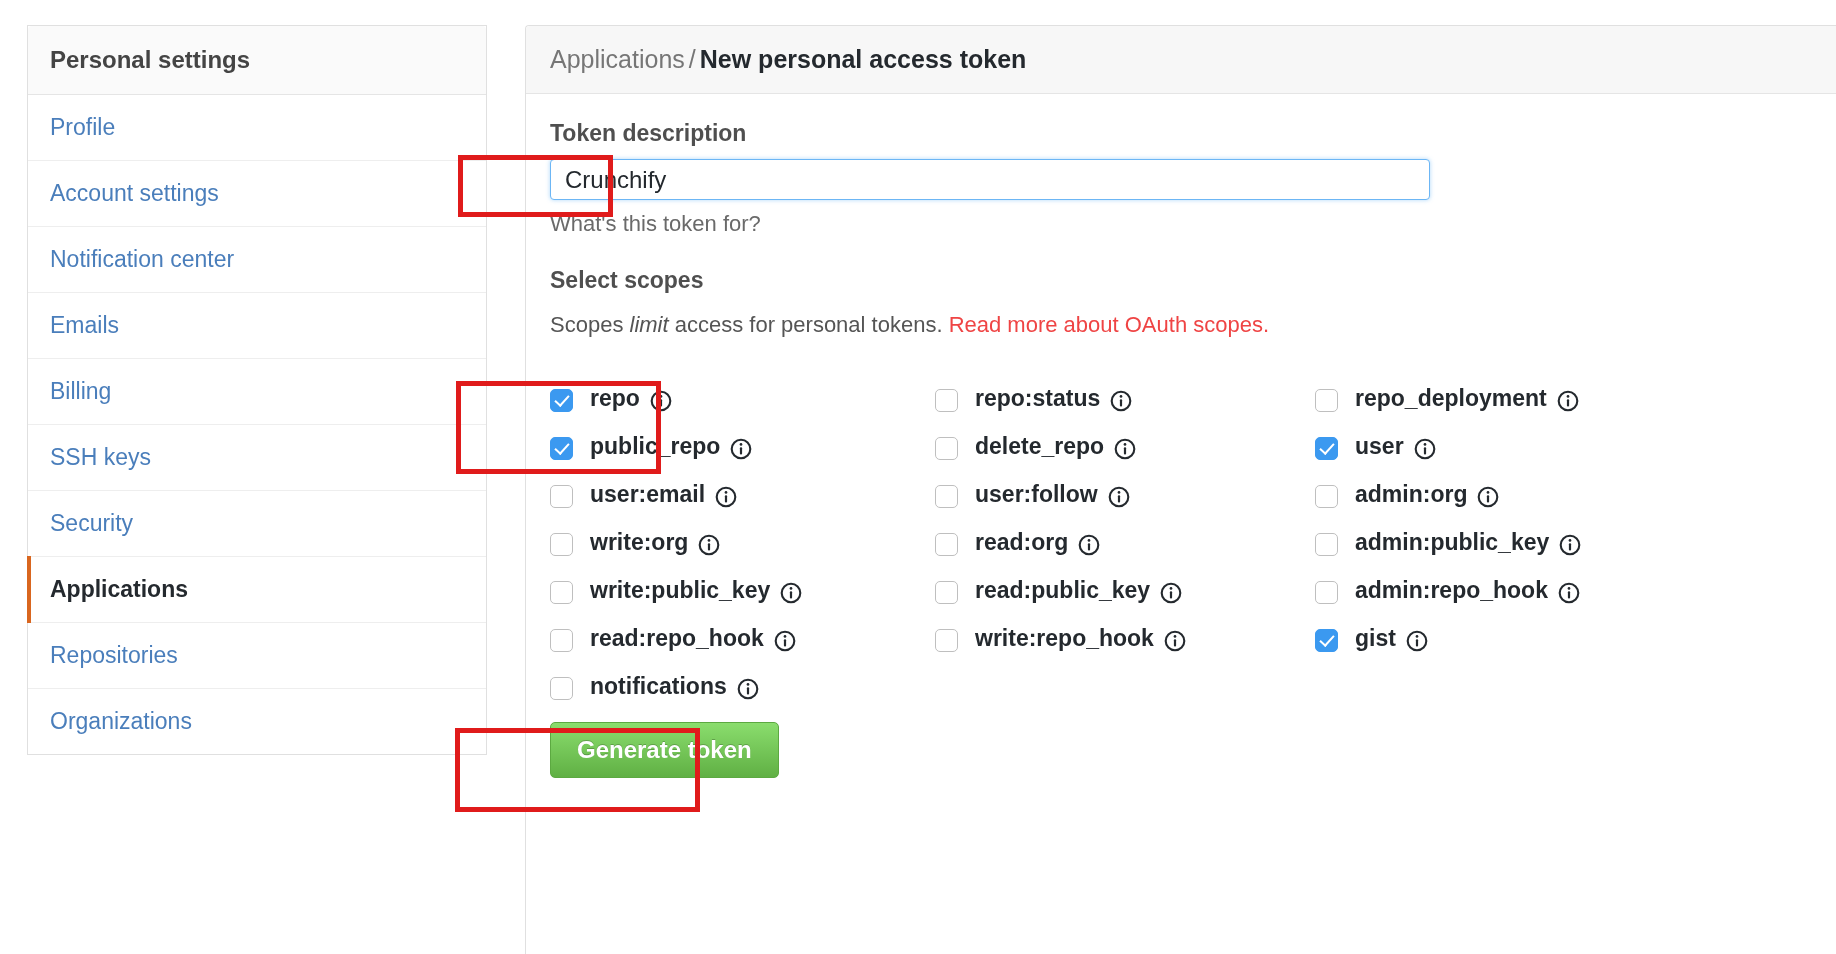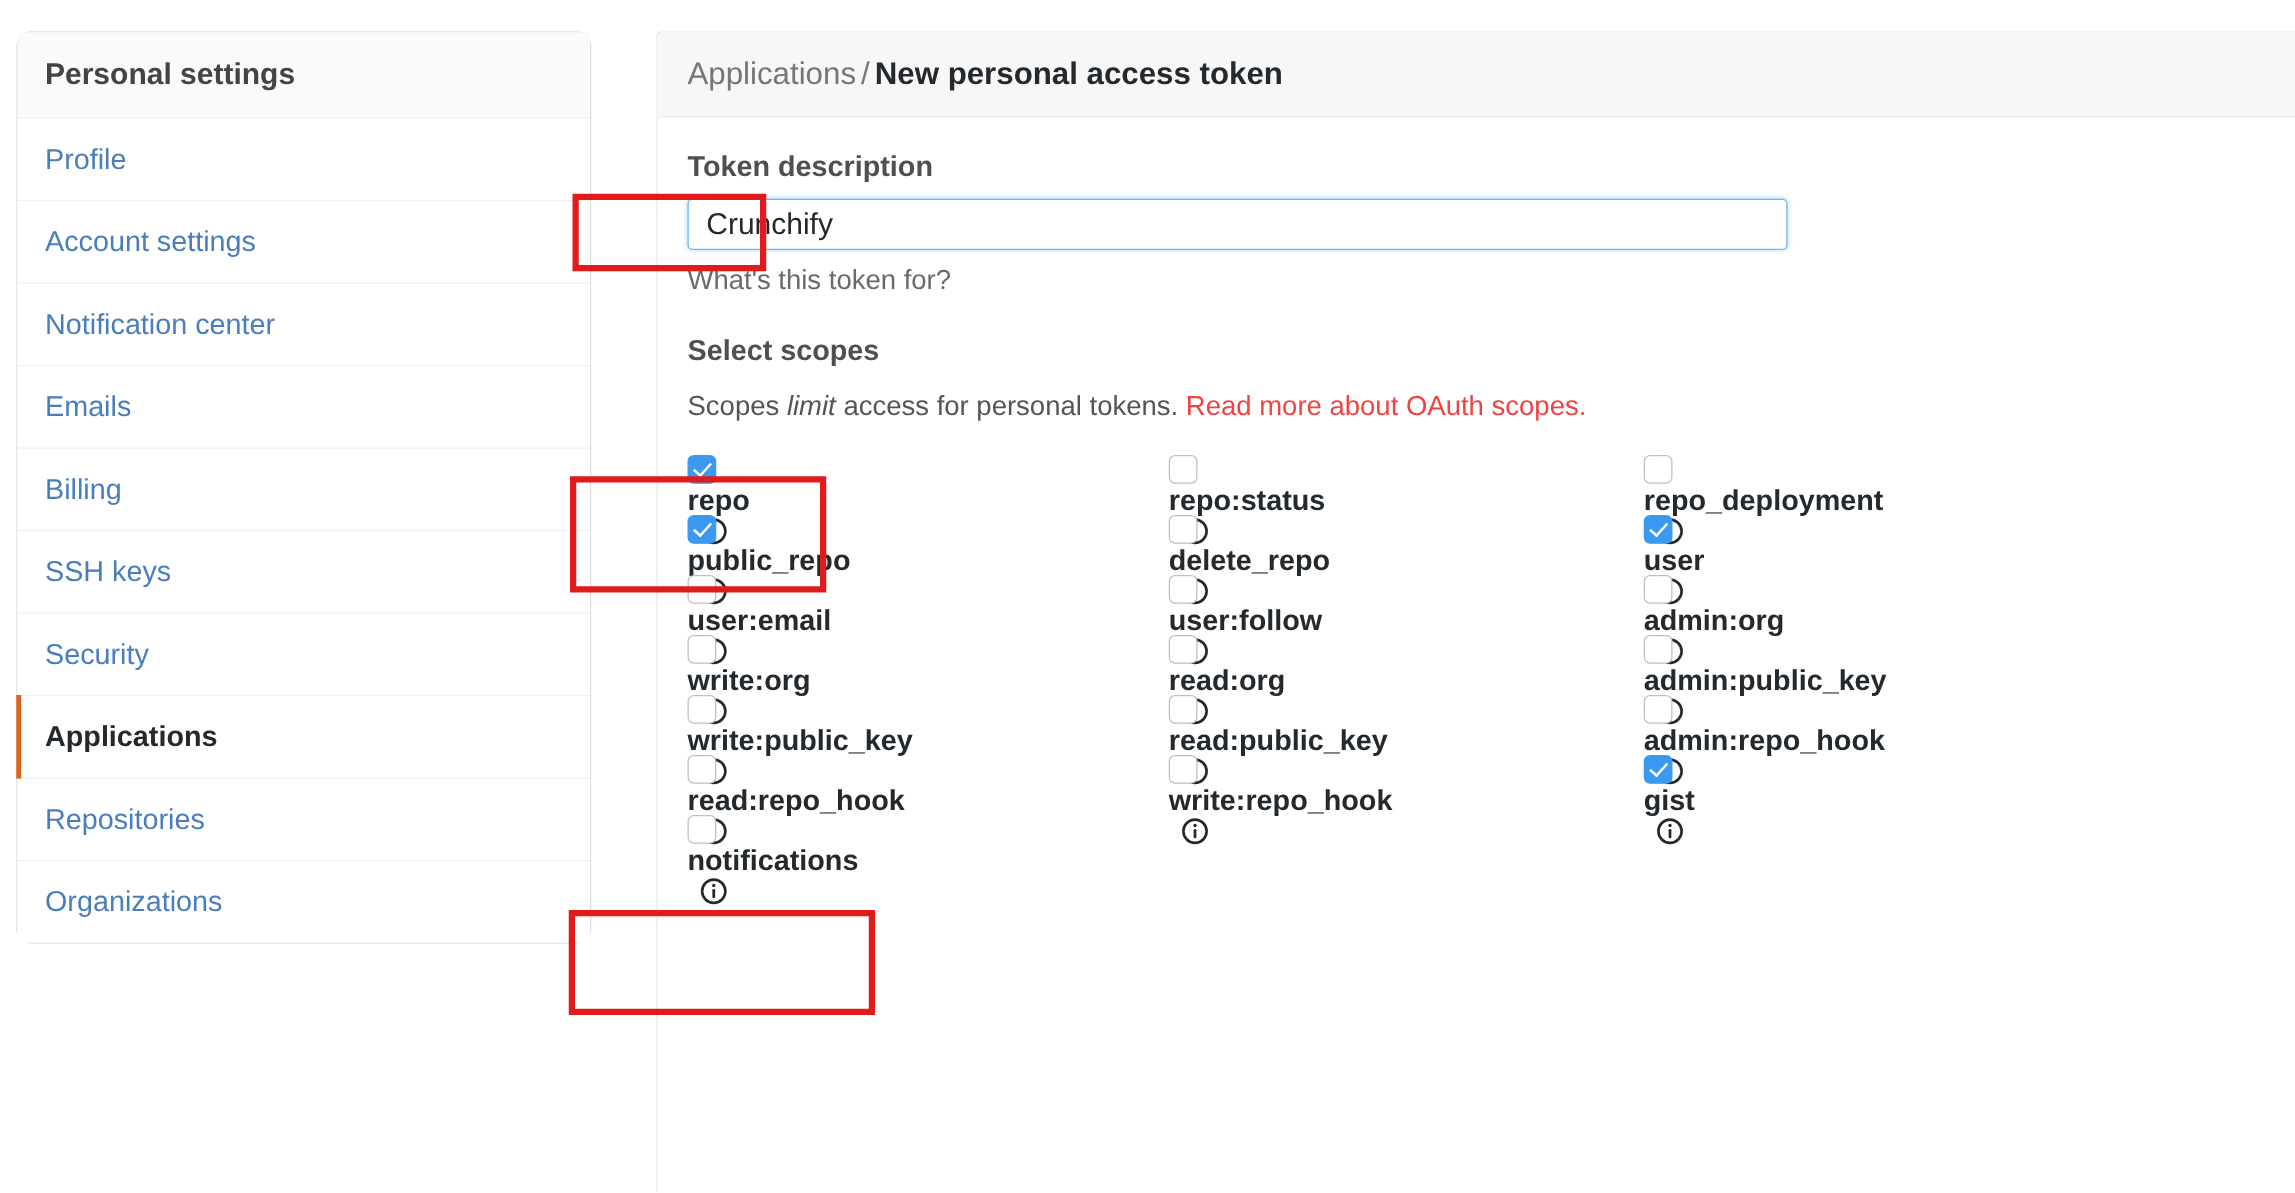--- a/index.html
+++ b/index.html
@@ -18,25 +18,25 @@
 
   .page {
     position: relative;
     width: 1836px;
     height: 954px;
   }
 
   
   .sidebar {
     position: absolute;
-    left: 13px;
+    left: 27px;
     top: 25px;
     width: 460px;
     border: 1px solid #e0e0e0;
-    border-radius: 12px;
+    border-radius: 0;
     background: #ffffff;
     box-sizing: border-box;
   }
   .sidebar-header {
     background: #fafafa;
     border-bottom: 1px solid #e5e5e5;
     padding: 20px 22px;
     font-size: 24px;
     font-weight: bold;
     color: #444444;
@@ -152,27 +152,26 @@
   
   .scopes {
     margin-top: 26px;
     display: grid;
     grid-template-columns: 385px 380px 380px;
     column-gap: 0;
     row-gap: 0;
   }
   .scope {
     display: flex;
-    align-items: flex-start;
+    align-items: flex-end;
     height: 48px;
     font-size: 23px;
     font-weight: bold;
     color: #24292e;
     white-space: nowrap;
-    flex-direction: column;
   }
   .scope-empty { height: 48px; }
 
   .cb {
     width: 23px;
     height: 23px;
     box-sizing: border-box;
     border: 1px solid #bfbfbf;
     border-radius: 5px;
     background: #ffffff;
@@ -513,20 +512,23 @@
                 <circle cx="11" cy="6.4" r="1.35" fill="#24292e"></circle>
                 <rect x="9.9" y="9.2" width="2.2" height="7.4" rx="1" fill="#24292e"></rect>
               </svg>
             </span>
         </label>
         <div class="scope-empty"></div>
         <div class="scope-empty"></div>
 
       </div>
 
+      <div class="btn-row">
+        <button class="btn-generate">Generate token</button>
+      </div>
 
     </div>
   </section>
 
   <div class="anno" id="anno-token-desc"></div>
   <div class="anno" id="anno-repo-scopes"></div>
   <div class="anno" id="anno-generate"></div>
 
 </div>
 

